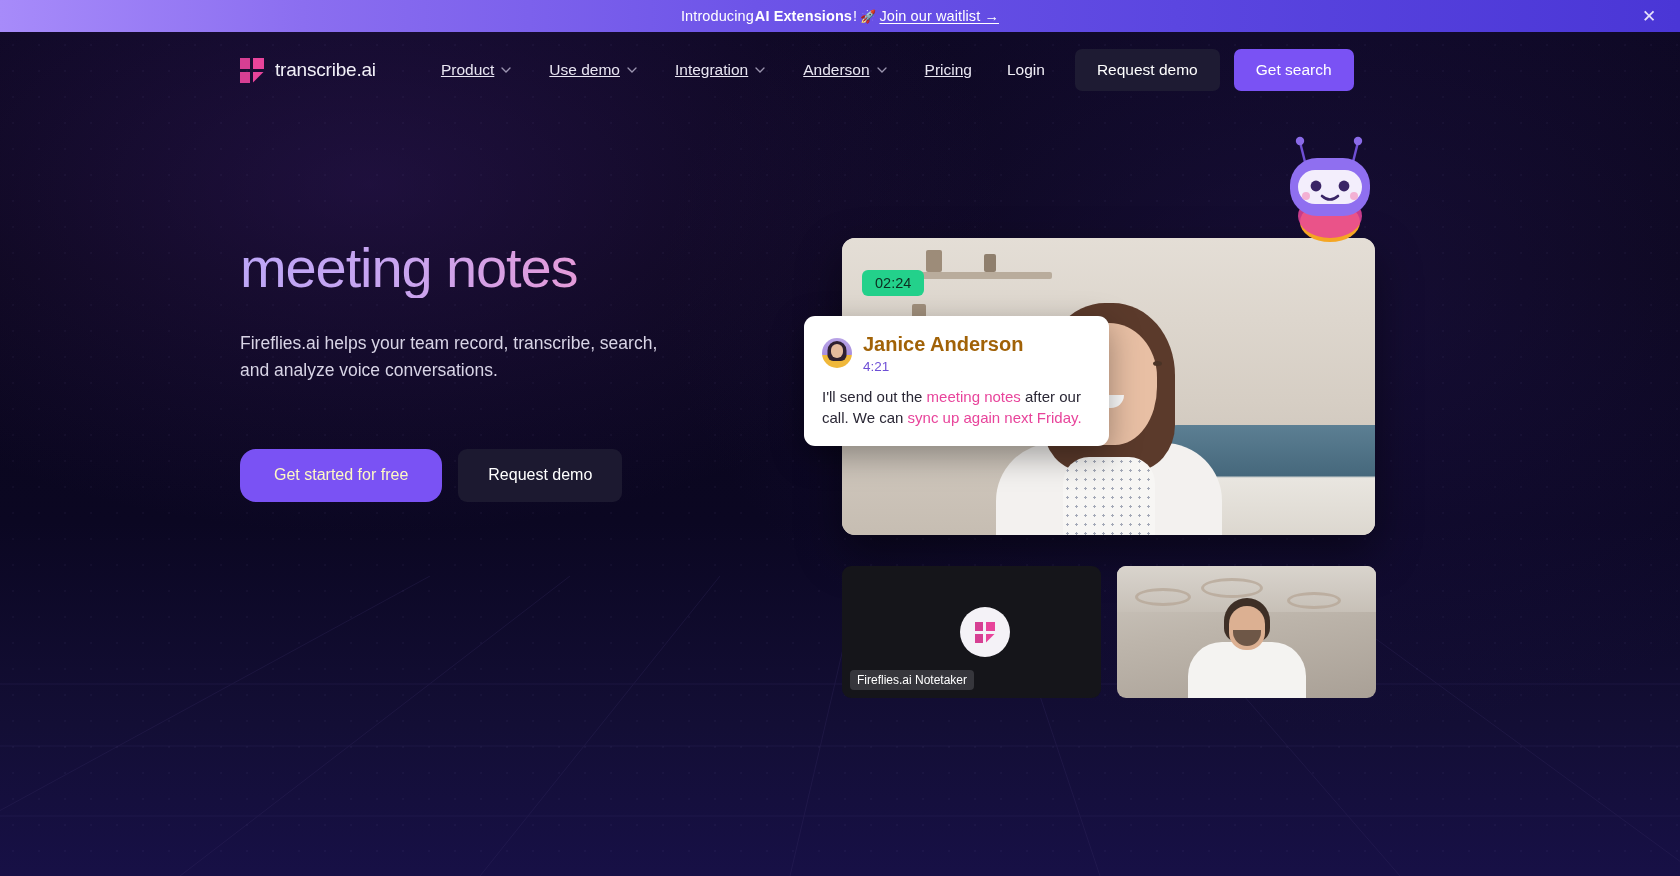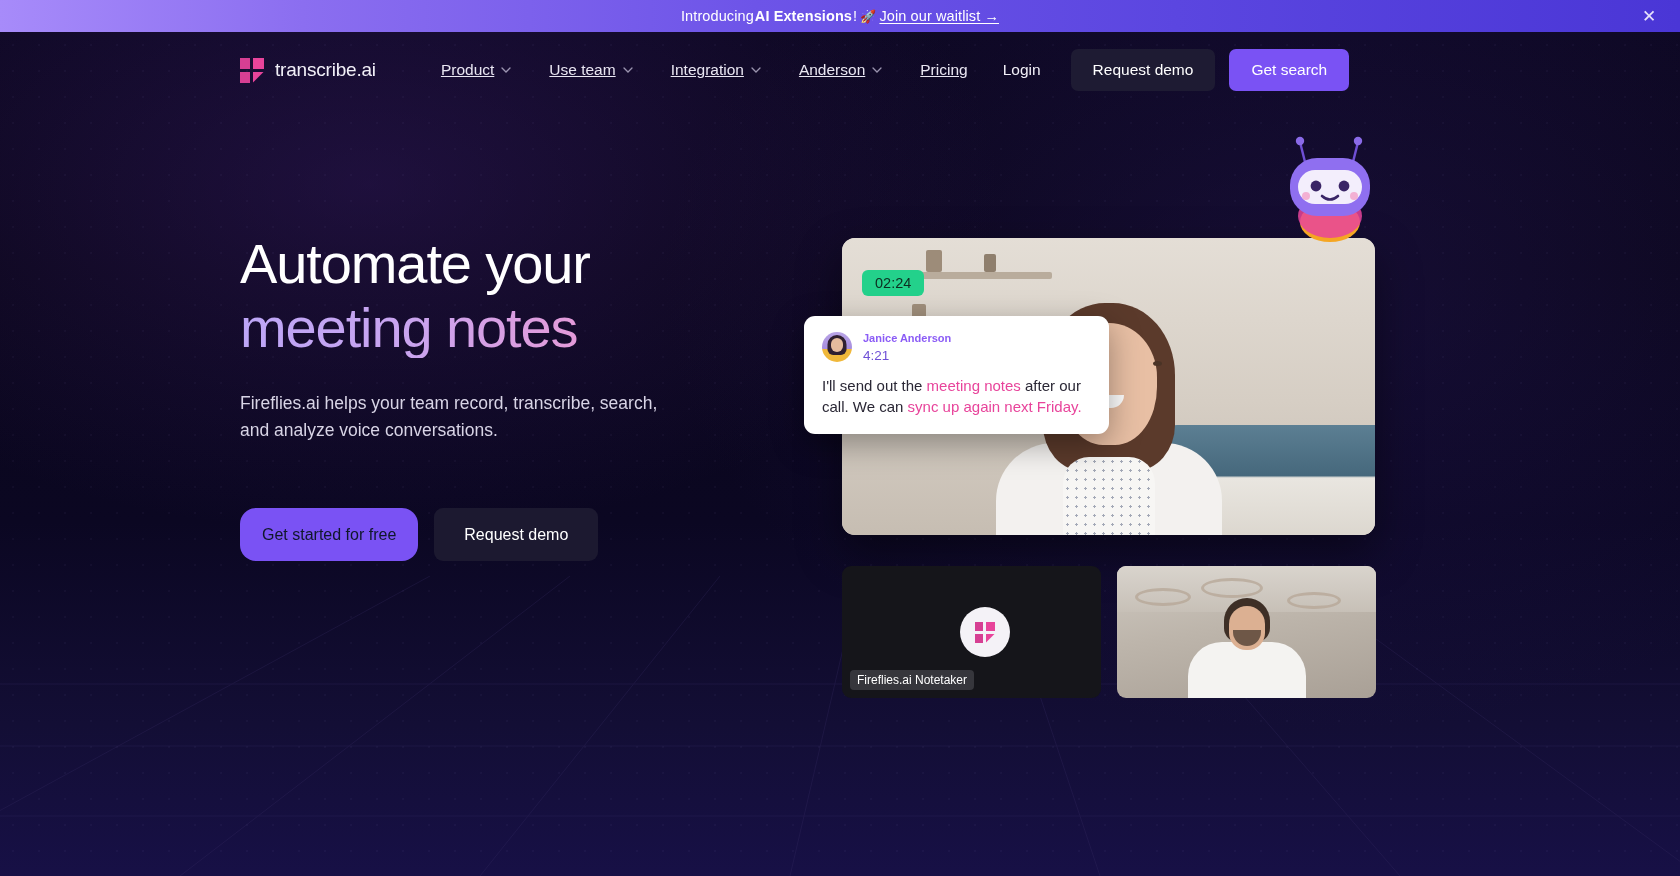--- a/index.html
+++ b/index.html
@@ -215,24 +215,24 @@
     color: #d8d4e6;
     max-width: 430px;
   }
   .cta-row {
     margin-top: 64px;
     display: flex;
     gap: 16px;
   }
   .btn-primary {
     background: #7a52f4;
-    color: #0f172a;
+    color: #fef9c3;
     font-size: 16px;
     height: 53px;
-    padding: 0 22px;
+    padding: 0 34px;
     border-radius: 16px;
   }
   .btn-secondary {
     background: #1c1930;
     color: #ffffff;
     font-size: 16px;
     height: 53px;
     padding: 0 30px;
     border-radius: 9px;
   }
@@ -358,21 +358,21 @@
     overflow: hidden;
   }
   .avatar .ahair {
     position: absolute; left: 50%; top: 3px; transform: translateX(-50%);
     width: 19px; height: 20px; background: #2f2030; border-radius: 10px 10px 6px 6px;
   }
   .avatar .aface {
     position: absolute; left: 50%; top: 6px; transform: translateX(-50%);
     width: 12px; height: 14px; background: #e5bb9d; border-radius: 6px;
   }
-  .bubble-name { font-size: 11px; font-weight: 700; color: #8b5cf6; line-height: 1.25; }
+  .bubble-name { font-size: 20px; font-weight: 700; color: #a16207; line-height: 1.25; }
   .bubble-time { font-size: 13.5px; color: #6e4fd6; margin-top: 2px; }
   .bubble-body {
     margin-top: 12px;
     font-size: 15px;
     line-height: 1.42;
     color: #2a2735;
   }
   .hl-pink { color: #e8449b; }
   .hl-pink2 { color: #e8449b; }
 
@@ -499,21 +499,21 @@
       </div>
 
       <div class="nav-links">
         <div class="nav-item">
           <span>Product</span>
           <svg class="chev" viewBox="0 0 10 6">
               <path d="M1 1l4 4 4-4" stroke="#cfc9e2" stroke-width="1.3" fill="none" stroke-linecap="round"></path>
             </svg>
         </div>
         <div class="nav-item">
-          <span>Use team</span>
+          <span>Use demo</span>
           <svg class="chev" viewBox="0 0 10 6">
               <path d="M1 1l4 4 4-4" stroke="#cfc9e2" stroke-width="1.3" fill="none" stroke-linecap="round"></path>
             </svg>
         </div>
         <div class="nav-item">
           <span>Integration</span>
           <svg class="chev" viewBox="0 0 10 6">
               <path d="M1 1l4 4 4-4" stroke="#cfc9e2" stroke-width="1.3" fill="none" stroke-linecap="round"></path>
             </svg>
         </div>
@@ -533,21 +533,20 @@
       <span class="login-link">Login</span>
       <button class="btn btn-demo-nav">Request demo</button>
       <button class="btn btn-get-started">Get search</button>
     </div>
   </div>
 
   <div class="hero">
 
     <div class="hero-left">
       <h1 class="headline">
-        <span>Automate your</span>
         <span class="headline-2">meeting notes</span>
       </h1>
       <p class="subhead">Fireflies.ai helps your team record, transcribe, search, and analyze voice conversations.</p>
       <div class="cta-row">
         <button class="btn btn-primary">Get started for free</button>
         <button class="btn btn-secondary">Request demo</button>
       </div>
     </div>
 
     <div class="hero-right">

